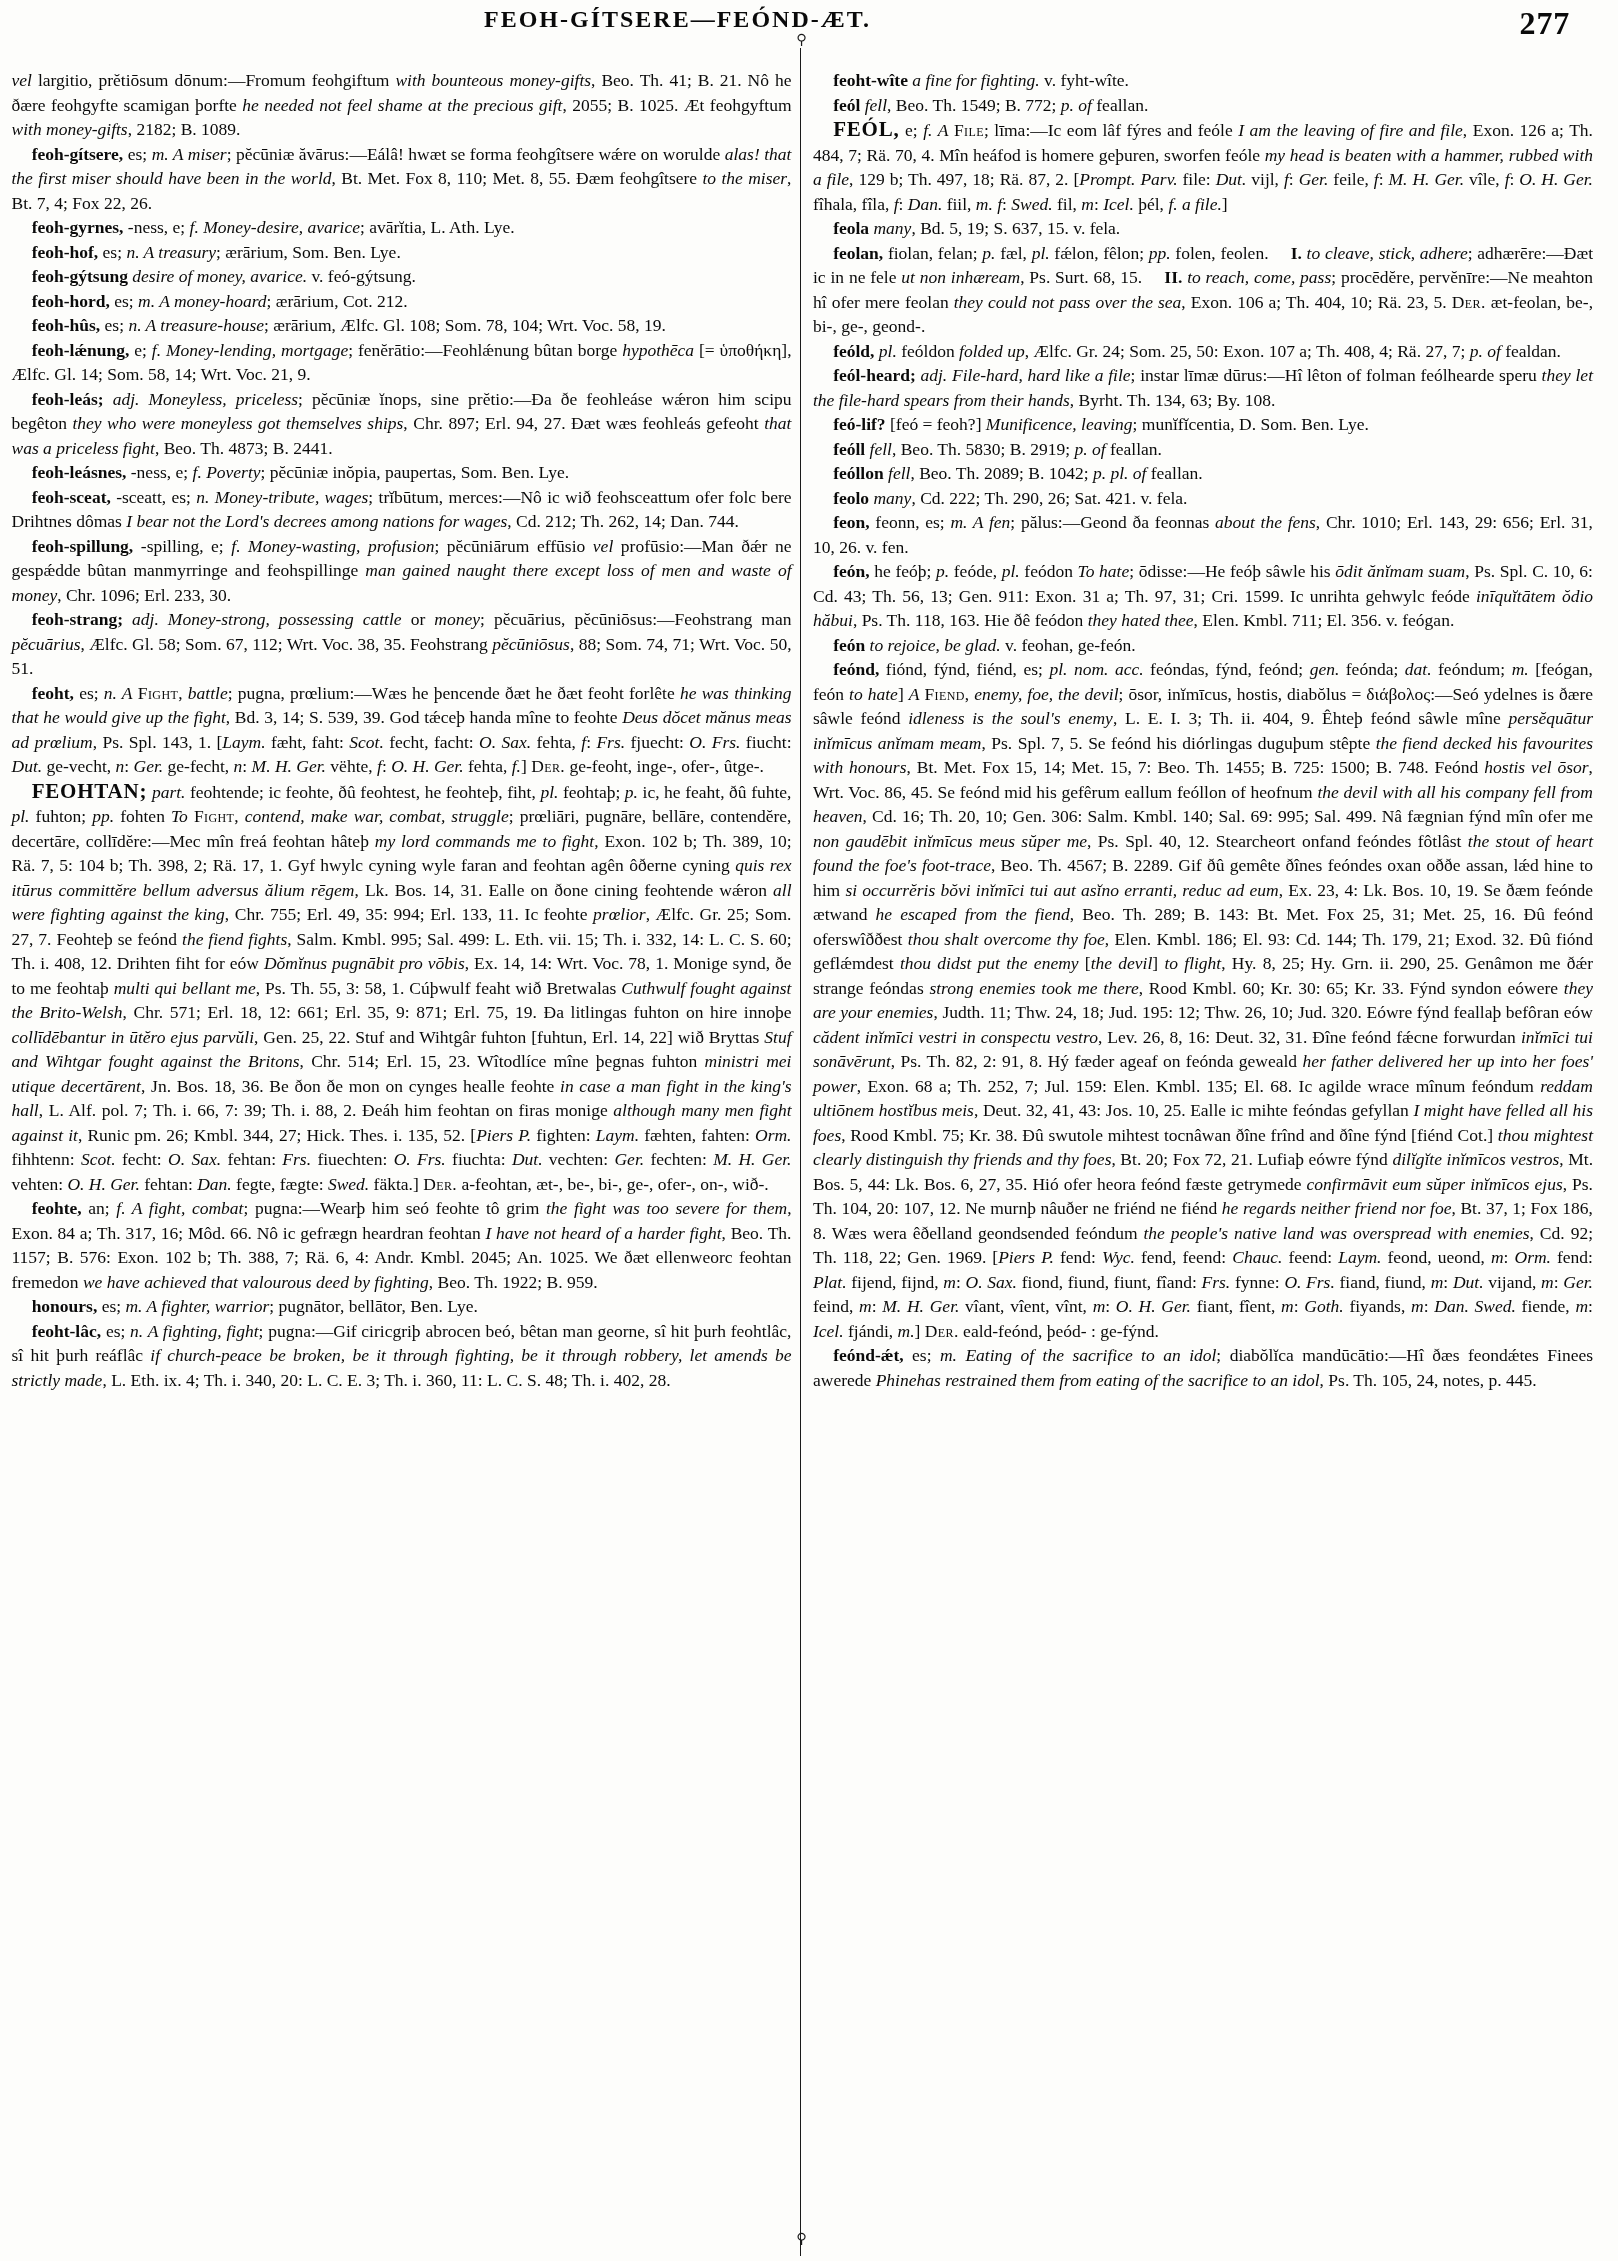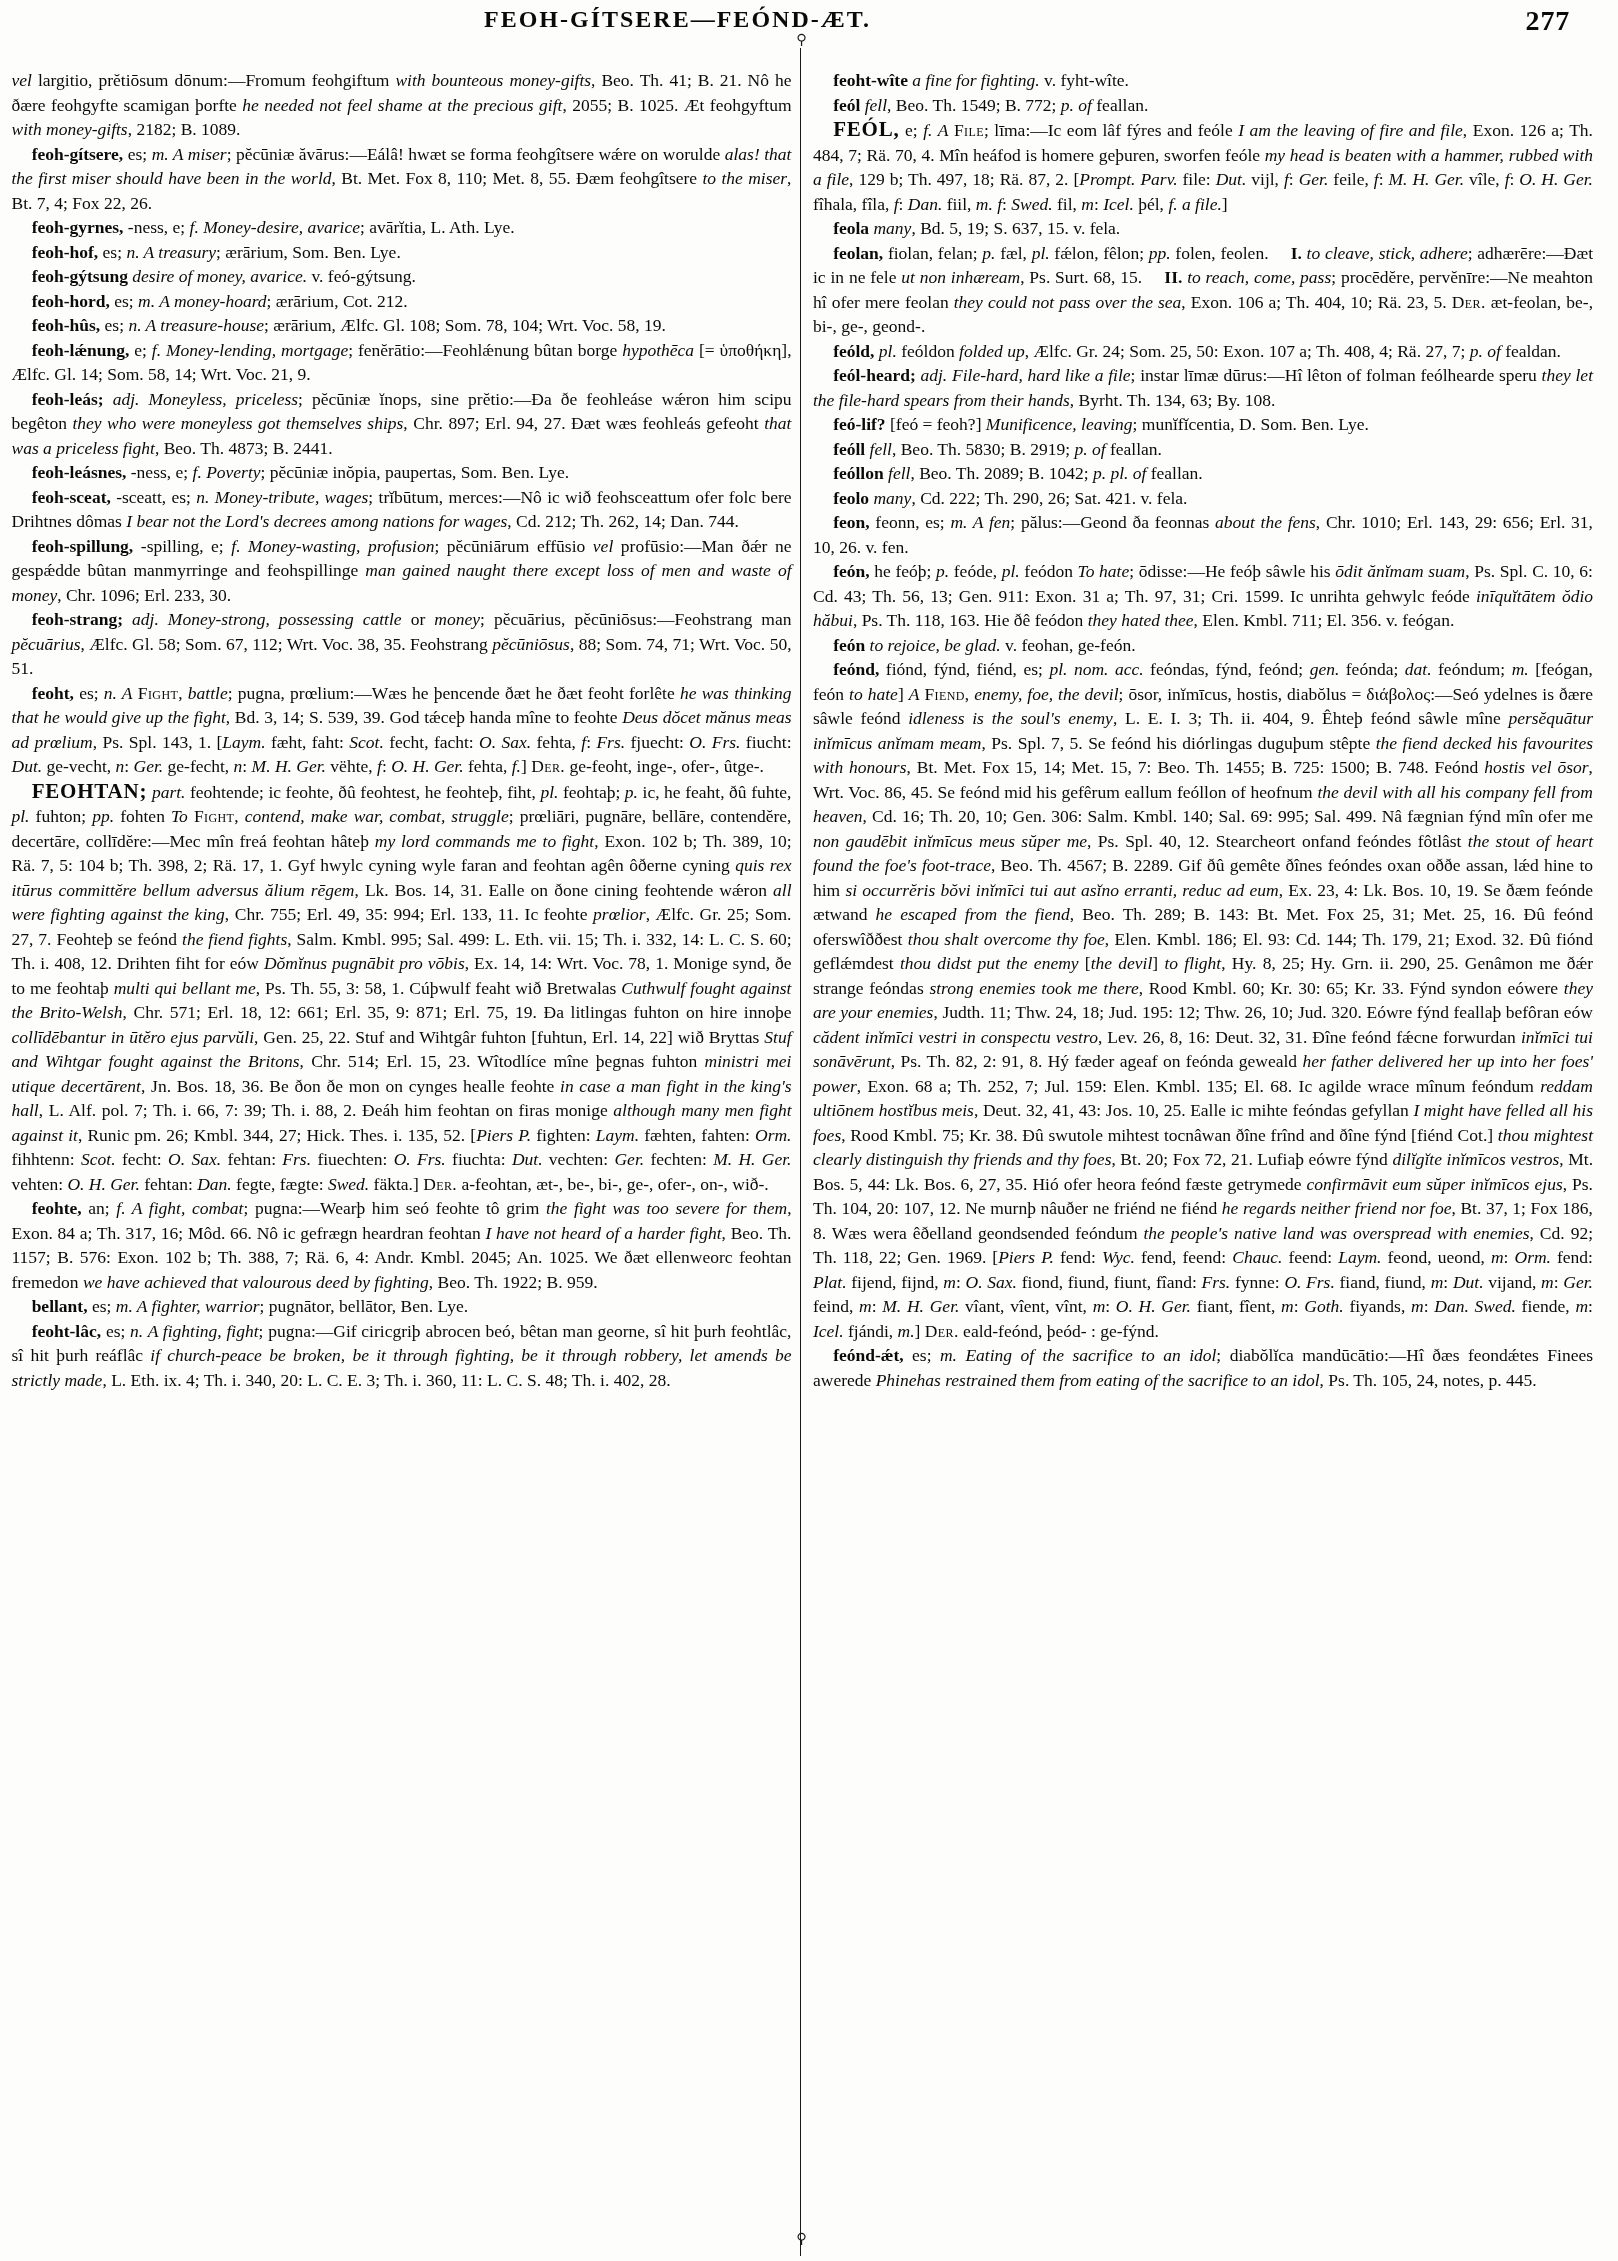--- a/index.html
+++ b/index.html
@@ -13,21 +13,21 @@
   }
   .running-head{
     position:absolute;top:4.9px;left:0;width:100%;height:43px;
   }
   .head-title{
     position:absolute;left:484px;width:246px;text-align:center;top:1.6px;
     font-size:24px;font-weight:bold;letter-spacing:2px;white-space:nowrap;
   }
   .head-page{
     position:absolute;right:48px;top:0;
-    font-size:28px;font-weight:bold;letter-spacing:0.8px;
+    font-size:32px;font-weight:bold;letter-spacing:0.8px;
   }
   .col{
     position:absolute;top:68px;
     width:780px;
     font-size:17.5px;line-height:24.5px;
     text-align:justify;
   }
   .col-left{left:11.5px;}
   .col-right{left:813px;}
   .divider{
@@ -70,21 +70,21 @@
       <p class="entry"><b>feoh-hûs,</b> es; <i>n. A treasure-house</i>; ærārium, Ælfc. Gl. 108; Som. 78, 104; Wrt. Voc. 58, 19.</p>
       <p class="entry"><b>feoh-lǽnung,</b> e; <i>f. Money-lending, mortgage</i>; fenĕrātio:—Feohlǽnung bûtan borge <i>hypothēca</i> [= ὑποθήκη], Ælfc. Gl. 14; Som. 58, 14; Wrt. Voc. 21, 9.</p>
       <p class="entry"><b>feoh-leás;</b> <i>adj. Moneyless, priceless</i>; pĕcūniæ ĭnops, sine prĕtio:—Ða ðe feohleáse wǽron him scipu begêton <i>they who were moneyless got themselves ships</i>, Chr. 897; Erl. 94, 27. Ðæt wæs feohleás gefeoht <i>that was a priceless fight</i>, Beo. Th. 4873; B. 2441.</p>
       <p class="entry"><b>feoh-leásnes,</b> -ness, e; <i>f. Poverty</i>; pĕcūniæ inŏpia, paupertas, Som. Ben. Lye.</p>
       <p class="entry"><b>feoh-sceat,</b> -sceatt, es; <i>n. Money-tribute, wages</i>; trĭbūtum, merces:—Nô ic wið feohsceattum ofer folc bere Drihtnes dômas <i>I bear not the Lord's decrees among nations for wages</i>, Cd. 212; Th. 262, 14; Dan. 744.</p>
       <p class="entry"><b>feoh-spillung,</b> -spilling, e; <i>f. Money-wasting, profusion</i>; pĕcūniārum effūsio <i>vel</i> profūsio:—Man ðǽr ne gespǽdde bûtan manmyrringe and feohspillinge <i>man gained naught there except loss of men and waste of money</i>, Chr. 1096; Erl. 233, 30.</p>
       <p class="entry"><b>feoh-strang;</b> <i>adj. Money-strong, possessing cattle</i> or <i>money</i>; pĕcuārius, pĕcūniōsus:—Feohstrang man <i>pĕcuārius</i>, Ælfc. Gl. 58; Som. 67, 112; Wrt. Voc. 38, 35. Feohstrang <i>pĕcūniōsus</i>, 88; Som. 74, 71; Wrt. Voc. 50, 51.</p>
       <p class="entry"><b>feoht,</b> es; <i>n. A</i> <span class="sc">Fight</span>, <i>battle</i>; pugna, prœlium:—Wæs he þencende ðæt he ðæt feoht forlête <i>he was thinking that he would give up the fight</i>, Bd. 3, 14; S. 539, 39. God tǽceþ handa mîne to feohte <i>Deus dŏcet mănus meas ad prœlium</i>, Ps. Spl. 143, 1. [<i>Laym.</i> fæht, faht: <i>Scot.</i> fecht, facht: <i>O. Sax.</i> fehta, <i>f</i>: <i>Frs.</i> fjuecht: <i>O. Frs.</i> fiucht: <i>Dut.</i> ge-vecht, <i>n</i>: <i>Ger.</i> ge-fecht, <i>n</i>: <i>M. H. Ger.</i> vëhte, <i>f</i>: <i>O. H. Ger.</i> fehta, <i>f.</i>] <span class="sc">Der.</span> ge-feoht, inge-, ofer-, ûtge-.</p>
       <p class="entry"><b class="cap">FEOHTAN;</b> <i>part.</i> feohtende; ic feohte, ðû feohtest, he feohteþ, fiht, <i>pl.</i> feohtaþ; <i>p.</i> ic, he feaht, ðû fuhte, <i>pl.</i> fuhton; <i>pp.</i> fohten <i>To</i> <span class="sc">Fight</span>, <i>contend, make war, combat, struggle</i>; prœliāri, pugnāre, bellāre, contendĕre, decertāre, collīdĕre:—Mec mîn freá feohtan hâteþ <i>my lord commands me to fight</i>, Exon. 102 b; Th. 389, 10; Rä. 7, 5: 104 b; Th. 398, 2; Rä. 17, 1. Gyf hwylc cyning wyle faran and feohtan agên ôðerne cyning <i>quis rex itūrus committĕre bellum adversus ălium rēgem</i>, Lk. Bos. 14, 31. Ealle on ðone cining feohtende wǽron <i>all were fighting against the king</i>, Chr. 755; Erl. 49, 35: 994; Erl. 133, 11. Ic feohte <i>prœlior</i>, Ælfc. Gr. 25; Som. 27, 7. Feohteþ se feónd <i>the fiend fights</i>, Salm. Kmbl. 995; Sal. 499: L. Eth. vii. 15; Th. i. 332, 14: L. C. S. 60; Th. i. 408, 12. Drihten fiht for eów <i>Dŏmĭnus pugnābit pro vōbis</i>, Ex. 14, 14: Wrt. Voc. 78, 1. Monige synd, ðe to me feohtaþ <i>multi qui bellant me</i>, Ps. Th. 55, 3: 58, 1. Cúþwulf feaht wið Bretwalas <i>Cuthwulf fought against the Brito-Welsh</i>, Chr. 571; Erl. 18, 12: 661; Erl. 35, 9: 871; Erl. 75, 19. Ða litlingas fuhton on hire innoþe <i>collīdēbantur in ūtĕro ejus parvŭli</i>, Gen. 25, 22. Stuf and Wihtgâr fuhton [fuhtun, Erl. 14, 22] wið Bryttas <i>Stuf and Wihtgar fought against the Britons</i>, Chr. 514; Erl. 15, 23. Wîtodlíce mîne þegnas fuhton <i>ministri mei utique decertārent</i>, Jn. Bos. 18, 36. Be ðon ðe mon on cynges healle feohte <i>in case a man fight in the king's hall</i>, L. Alf. pol. 7; Th. i. 66, 7: 39; Th. i. 88, 2. Ðeáh him feohtan on firas monige <i>although many men fight against it</i>, Runic pm. 26; Kmbl. 344, 27; Hick. Thes. i. 135, 52. [<i>Piers P.</i> fighten: <i>Laym.</i> fæhten, fahten: <i>Orm.</i> fihhtenn: <i>Scot.</i> fecht: <i>O. Sax.</i> fehtan: <i>Frs.</i> fiuechten: <i>O. Frs.</i> fiuchta: <i>Dut.</i> vechten: <i>Ger.</i> fechten: <i>M. H. Ger.</i> vehten: <i>O. H. Ger.</i> fehtan: <i>Dan.</i> fegte, fægte: <i>Swed.</i> fäkta.] <span class="sc">Der.</span> a-feohtan, æt-, be-, bi-, ge-, ofer-, on-, wið-.</p>
       <p class="entry"><b>feohte,</b> an; <i>f. A fight, combat</i>; pugna:—Wearþ him seó feohte tô grim <i>the fight was too severe for them</i>, Exon. 84 a; Th. 317, 16; Môd. 66. Nô ic gefrægn heardran feohtan <i>I have not heard of a harder fight</i>, Beo. Th. 1157; B. 576: Exon. 102 b; Th. 388, 7; Rä. 6, 4: Andr. Kmbl. 2045; An. 1025. We ðæt ellenweorc feohtan fremedon <i>we have achieved that valourous deed by fighting</i>, Beo. Th. 1922; B. 959.</p>
-      <p class="entry"><b>bellant,</b> es; <i>m. A fighter, warrior</i>; pugnātor, bellātor, Ben. Lye.</p>
+      <p class="entry"><b>honours,</b> es; <i>m. A fighter, warrior</i>; pugnātor, bellātor, Ben. Lye.</p>
       <p class="entry"><b>feoht-lâc,</b> es; <i>n. A fighting, fight</i>; pugna:—Gif ciricgriþ abrocen beó, bêtan man georne, sî hit þurh feohtlâc, sî hit þurh reáflâc <i>if church-peace be broken, be it through fighting, be it through robbery, let amends be strictly made</i>, L. Eth. ix. 4; Th. i. 340, 20: L. C. E. 3; Th. i. 360, 11: L. C. S. 48; Th. i. 402, 28.</p>
     </div>
   <div class="col col-right">
       <p class="entry"><b>feoht-wîte</b> <i>a fine for fighting.</i> v. fyht-wîte.</p>
       <p class="entry"><b>feól</b> <i>fell</i>, Beo. Th. 1549; B. 772; <i>p. of</i> feallan.</p>
       <p class="entry"><b class="cap">FEÓL,</b> e; <i>f. A</i> <span class="sc">File</span>; līma:—Ic eom lâf fýres and feóle <i>I am the leaving of fire and file</i>, Exon. 126 a; Th. 484, 7; Rä. 70, 4. Mîn heáfod is homere geþuren, sworfen feóle <i>my head is beaten with a hammer, rubbed with a file</i>, 129 b; Th. 497, 18; Rä. 87, 2. [<i>Prompt. Parv.</i> file: <i>Dut.</i> vijl, <i>f</i>: <i>Ger.</i> feile, <i>f</i>: <i>M. H. Ger.</i> vîle, <i>f</i>: <i>O. H. Ger.</i> fîhala, fîla, <i>f</i>: <i>Dan.</i> fiil, <i>m. f</i>: <i>Swed.</i> fil, <i>m</i>: <i>Icel.</i> þél, <i>f. a file.</i>]</p>
       <p class="entry"><b>feola</b> <i>many</i>, Bd. 5, 19; S. 637, 15. v. fela.</p>
       <p class="entry"><b>feolan,</b> fiolan, felan; <i>p.</i> fæl, <i>pl.</i> fǽlon, fêlon; <i>pp.</i> folen, feolen.  <b>I.</b> <i>to cleave, stick, adhere</i>; adhærēre:—Ðæt ic in ne fele <i>ut non inhæream</i>, Ps. Surt. 68, 15.  <b>II.</b> <i>to reach, come, pass</i>; procēdĕre, pervĕnīre:—Ne meahton hî ofer mere feolan <i>they could not pass over the sea</i>, Exon. 106 a; Th. 404, 10; Rä. 23, 5. <span class="sc">Der.</span> æt-feolan, be-, bi-, ge-, geond-.</p>
       <p class="entry"><b>feóld,</b> <i>pl.</i> feóldon <i>folded up</i>, Ælfc. Gr. 24; Som. 25, 50: Exon. 107 a; Th. 408, 4; Rä. 27, 7; <i>p. of</i> fealdan.</p>
       <p class="entry"><b>feól-heard;</b> <i>adj. File-hard, hard like a file</i>; instar līmæ dūrus:—Hî lêton of folman feólhearde speru <i>they let the file-hard spears from their hands</i>, Byrht. Th. 134, 63; By. 108.</p>

